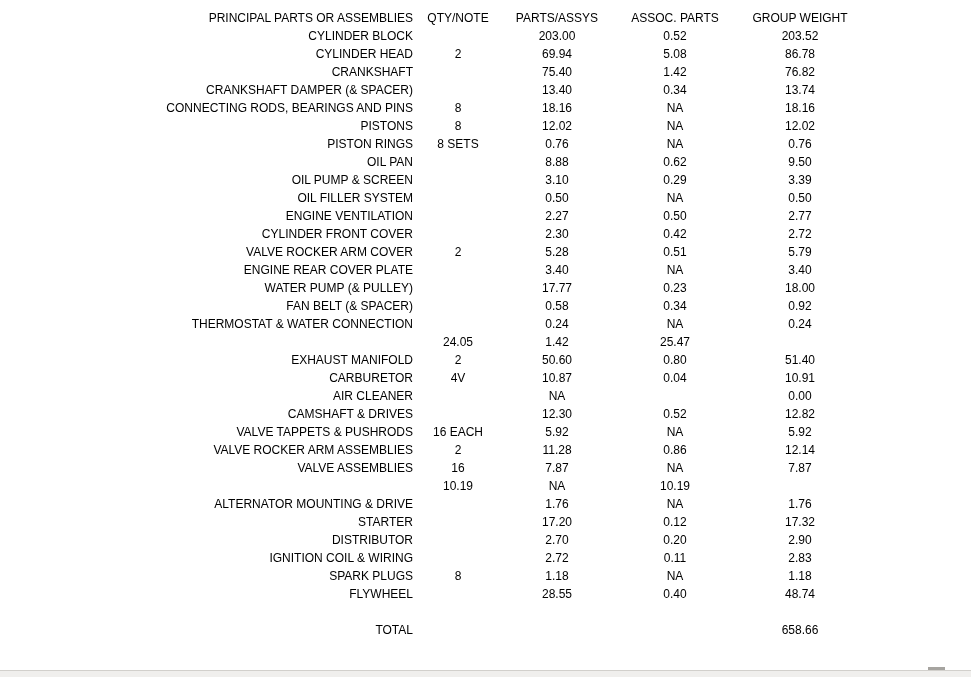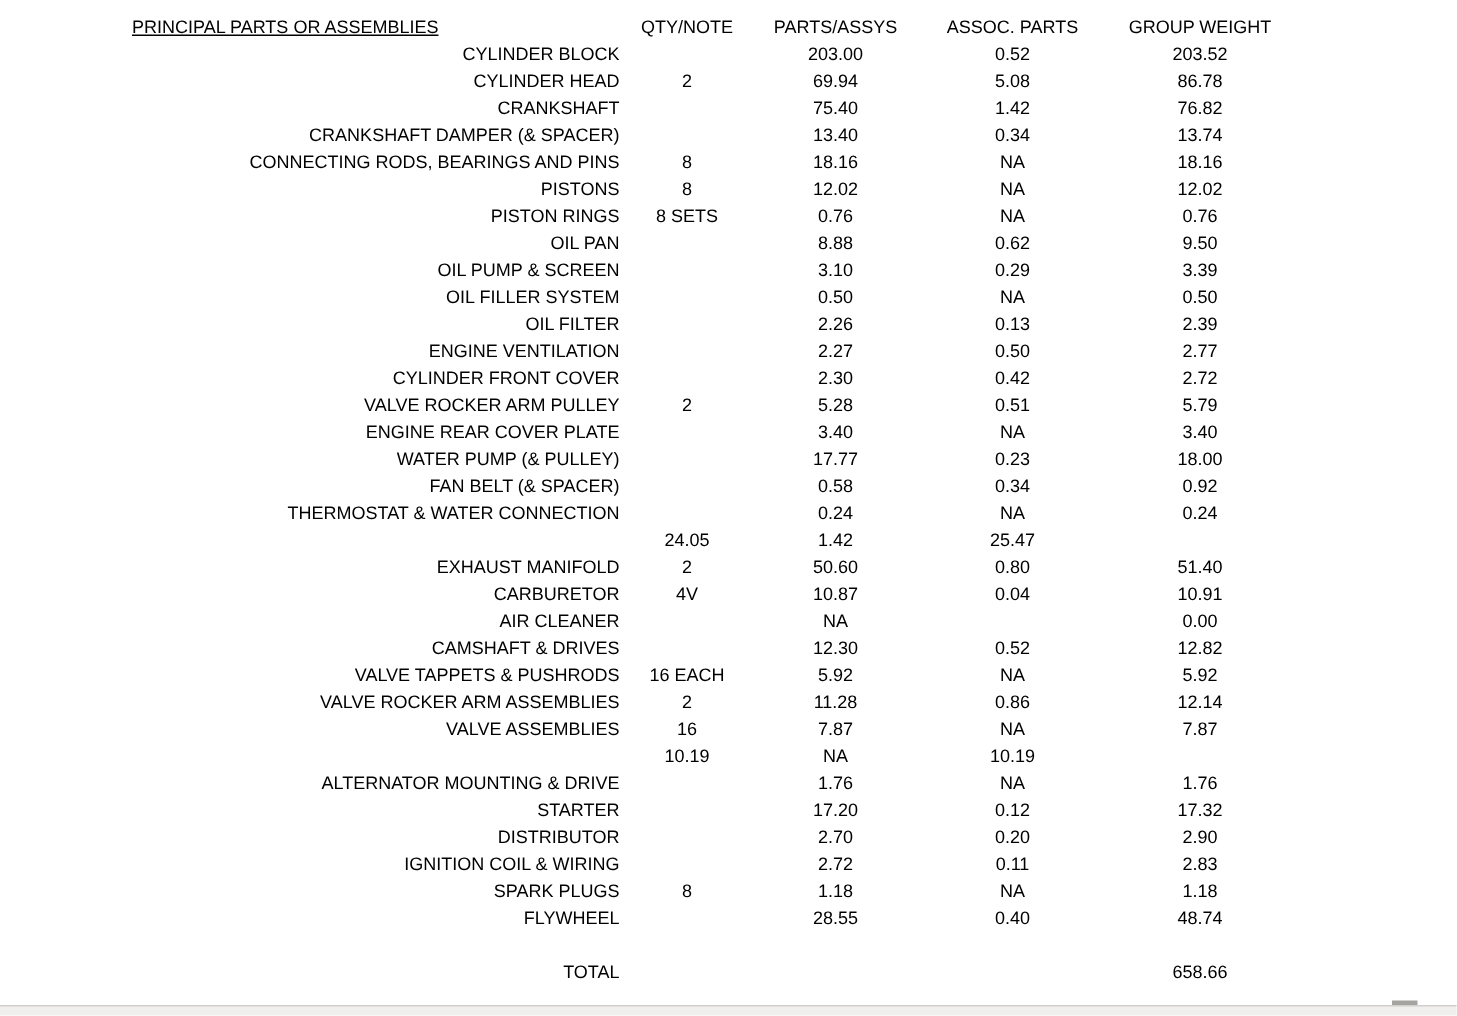--- a/index.html
+++ b/index.html
@@ -27,21 +27,21 @@
     height: 18px;
     line-height: 18px;
     white-space: nowrap;
   }
   .c        { overflow: visible; }
   .c.name   { text-align: right; }
   .c.qty,
   .c.parts,
   .c.assoc,
   .c.group  { text-align: center; }
-  .row.header .c.name { text-align: left; text-decoration: underline; }
+  .row.header .c.name { text-align: right; }
   .row.spacer { height: 18px; }
   .bottombar {
     position: absolute;
     left: 0; bottom: 0;
     width: 971px; height: 7px;
     background: #f0efed;
     border-top: 1px solid #d2d0cc;
   }
   .scroll-thumb {
     position: absolute;
@@ -139,46 +139,39 @@
   </div>
 
   <div class="row">
     <div class="c name">OIL FILLER SYSTEM</div>
     <div class="c qty"></div>
     <div class="c parts">0.50</div>
     <div class="c assoc">NA</div>
     <div class="c group">0.50</div>
   </div>
 
-  <div class="row">
-    <div class="c name">OIL FILTER</div>
-    <div class="c qty"></div>
-    <div class="c parts">2.26</div>
-    <div class="c assoc">0.13</div>
-    <div class="c group">2.39</div>
-  </div>
 
   <div class="row">
     <div class="c name">ENGINE VENTILATION</div>
     <div class="c qty"></div>
     <div class="c parts">2.27</div>
     <div class="c assoc">0.50</div>
     <div class="c group">2.77</div>
   </div>
 
   <div class="row">
     <div class="c name">CYLINDER FRONT COVER</div>
     <div class="c qty"></div>
     <div class="c parts">2.30</div>
     <div class="c assoc">0.42</div>
     <div class="c group">2.72</div>
   </div>
 
   <div class="row">
-    <div class="c name">VALVE ROCKER ARM PULLEY</div>
+    <div class="c name">VALVE ROCKER ARM COVER</div>
     <div class="c qty">2</div>
     <div class="c parts">5.28</div>
     <div class="c assoc">0.51</div>
     <div class="c group">5.79</div>
   </div>
 
   <div class="row">
     <div class="c name">ENGINE REAR COVER PLATE</div>
     <div class="c qty"></div>
     <div class="c parts">3.40</div>

